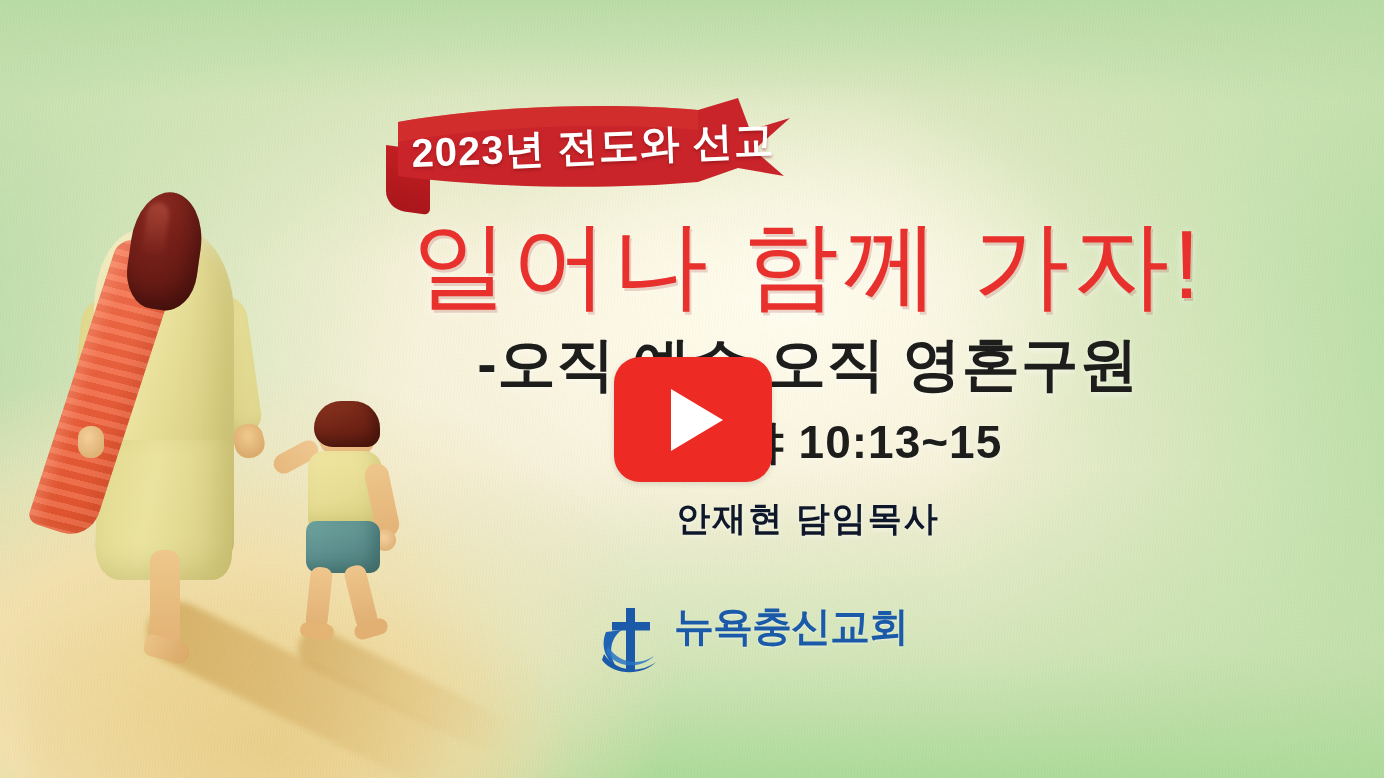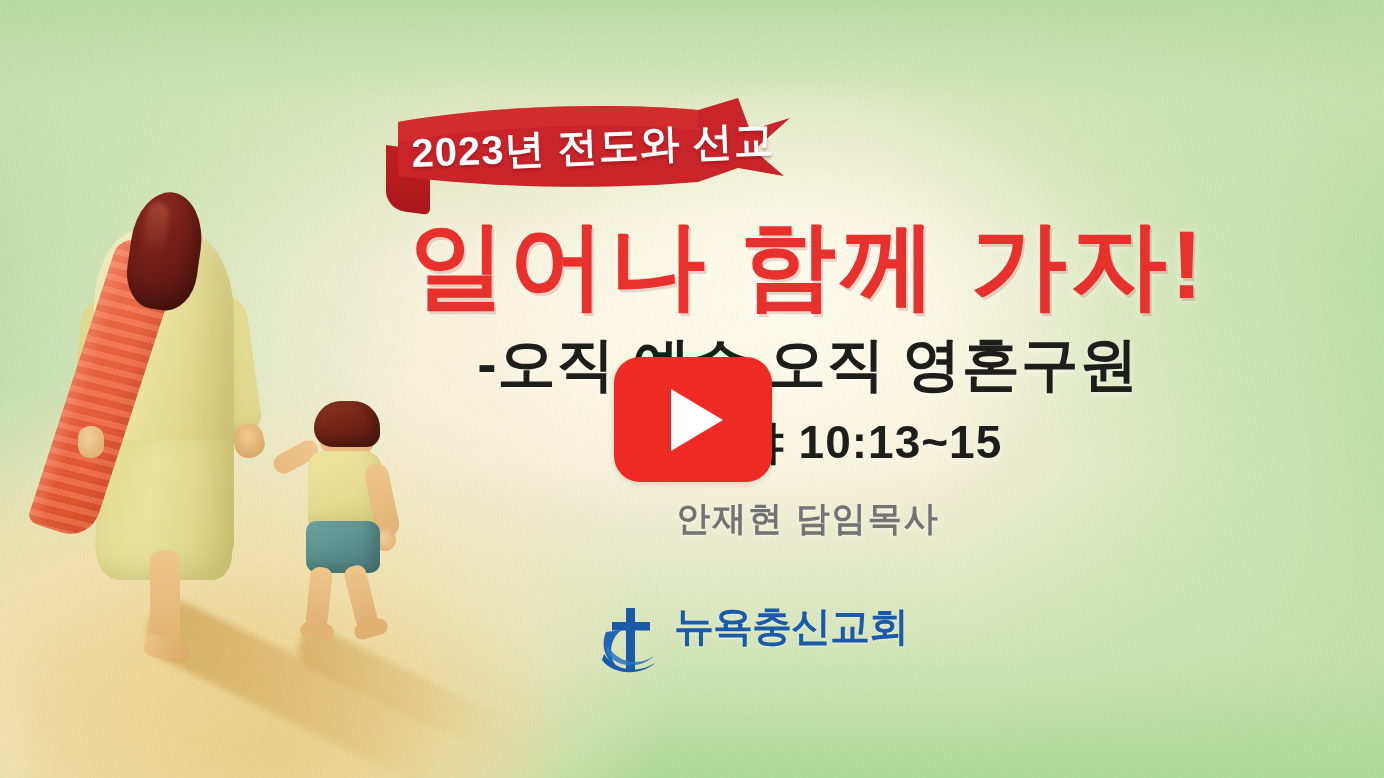--- a/index.html
+++ b/index.html
@@ -132,30 +132,30 @@
   .ribbon-svg{position:absolute;left:0;top:0;width:100%;height:100%;overflow:visible;}
   .ribbon-text{position:absolute;left:0;top:0;width:390px;height:84px;
     display:flex;align-items:center;justify-content:center;
     color:#ffffff;font-size:40px;font-weight:bold;letter-spacing:1px;
     transform:rotate(-2.2deg);
     text-shadow:0 2px 3px rgba(120,10,14,.45);
     font-family:"Liberation Sans","DejaVu Sans",sans-serif;}
 
   
   .headline{position:absolute;left:398px;top:214px;width:820px;text-align:center;}
-  .h-title{font-size:96px;font-weight:bold;line-height:1.06;color:#e8302c;
+  .h-title{font-size:96px;font-weight:normal;line-height:1.06;color:#e8302c;
     letter-spacing:4px;white-space:nowrap;
     text-shadow:2px 3px 0 rgba(150,25,20,.18), 0 2px 10px rgba(255,255,255,.6);text-align:center;}
   .h-sub1{margin-top:10px;font-size:58px;font-weight:bold;color:#1d1d1b;
     letter-spacing:1px;white-space:nowrap;
     text-shadow:0 2px 6px rgba(255,255,255,.55);}
   .h-sub2{margin-top:8px;font-size:46px;font-weight:bold;color:#1d1d1b;
     letter-spacing:1px;white-space:nowrap;
     text-shadow:0 2px 6px rgba(255,255,255,.5);}
-  .h-speaker{margin-top:22px;font-size:34px;font-weight:bold;color:#737373;
+  .h-speaker{margin-top:22px;font-size:34px;font-weight:bold;color:#0f172a;
     letter-spacing:2px;white-space:nowrap;
     text-shadow:0 2px 5px rgba(255,255,255,.5);}
 
   
   .logo{position:absolute;left:598px;top:604px;width:352px;height:78px;
     display:flex;align-items:flex-start;gap:10px;}
   .logo-mark{width:66px;height:72px;flex:0 0 auto;}
   .logo-words{display:flex;align-items:flex-start;padding-top:2px;}
   .logo-kr{font-size:40px;font-weight:bold;color:#1a5aa8;letter-spacing:-1px;line-height:1;
     text-shadow:0 1px 2px rgba(255,255,255,.5);}

